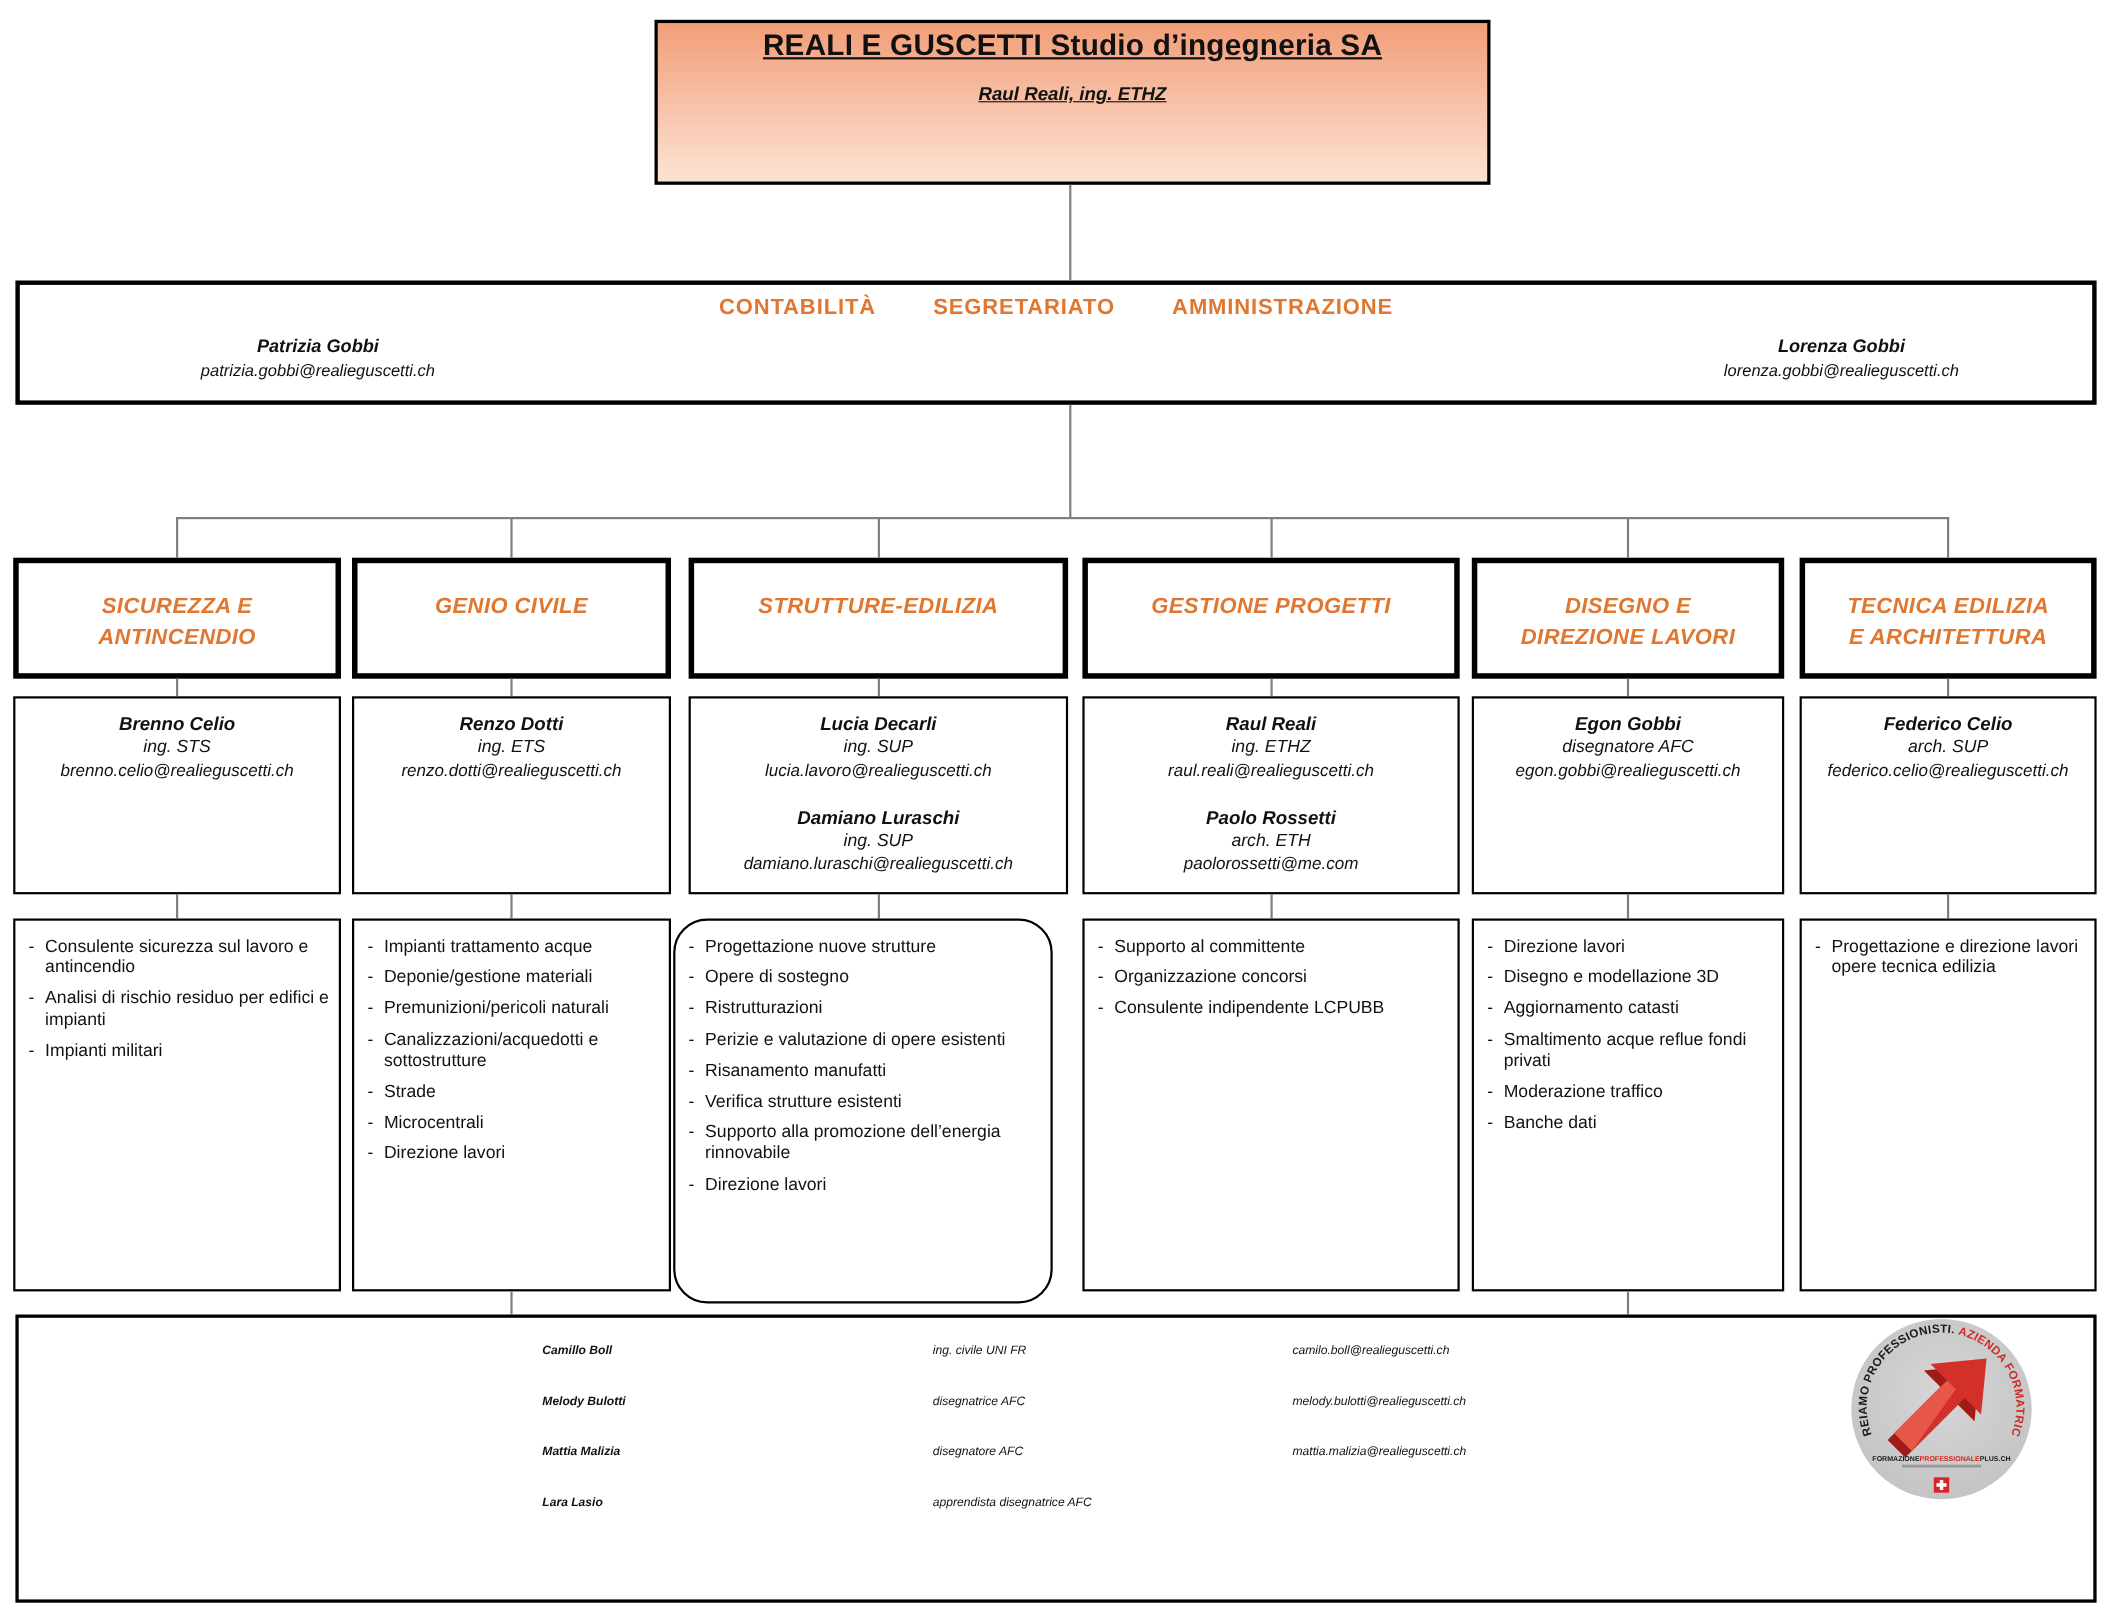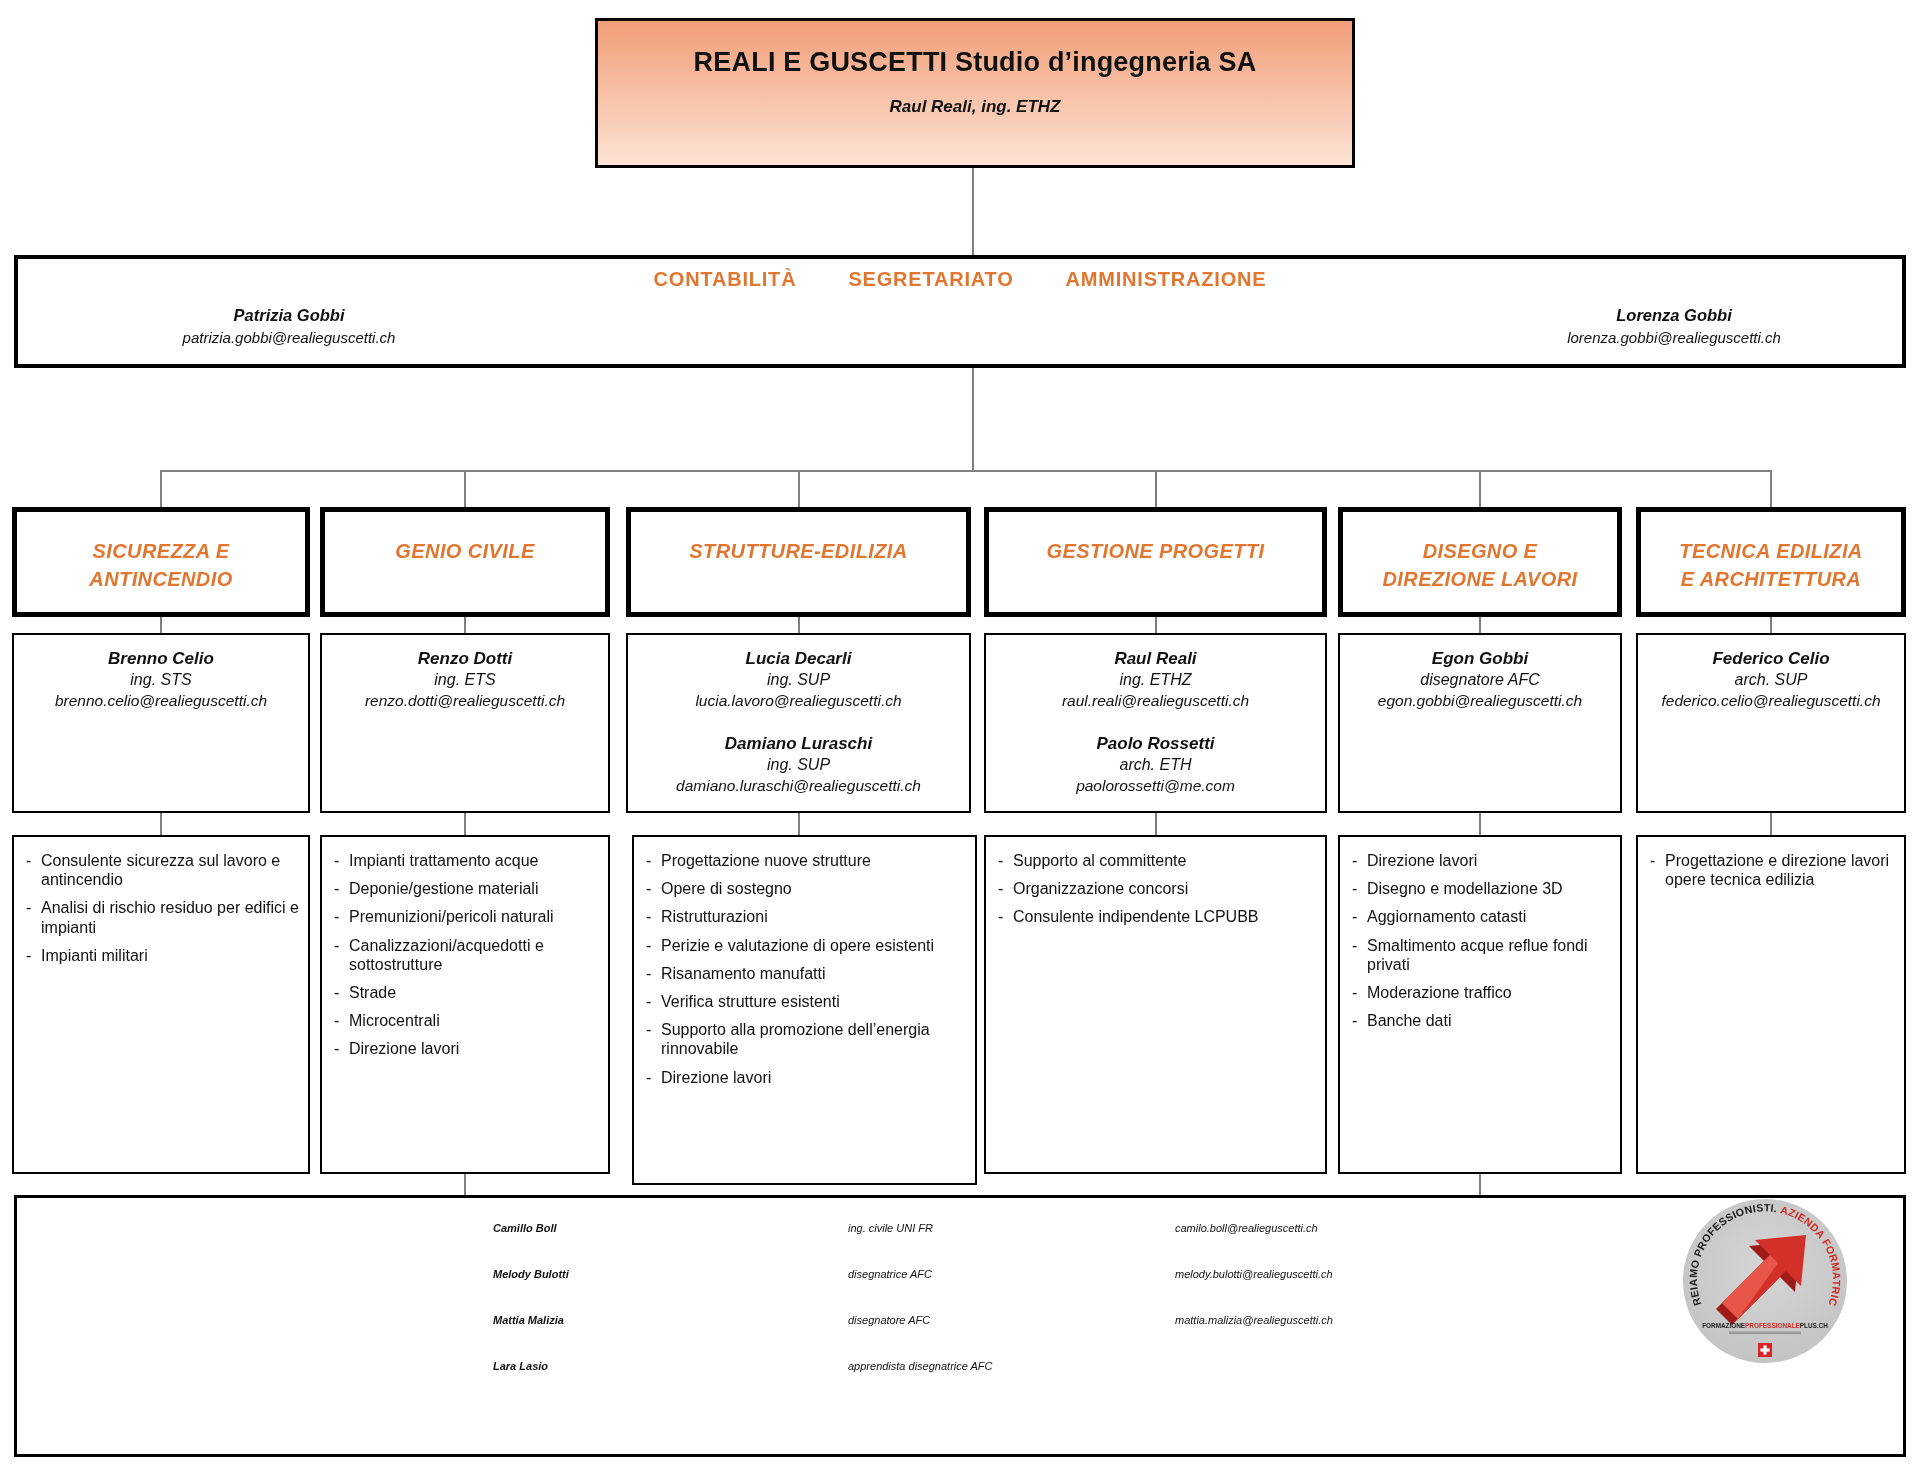--- a/index.html
+++ b/index.html
@@ -14,22 +14,23 @@
   html,body{background:#fff;}
   body{
     width:1920px;height:1468px;position:relative;overflow:hidden;
     font-family:"Liberation Sans","DejaVu Sans",sans-serif;color:#111;
   }
   #page{position:absolute;inset:0;}
   .box{position:absolute;background:#fff;border:2px solid #000;}
   .cline{position:absolute;background:var(--line);}
   
   .root-box{
-    border-width:3px;text-align:center;padding-top:26px;
+    border-width:3px;text-align:center;padding-top:5px;
     background:linear-gradient(to bottom,var(--grad-top),var(--grad-bottom));
+    text-decoration:underline;
   }
   .root-title{font-size:27px;font-weight:bold;letter-spacing:0.2px;}
   .root-person{font-size:17px;font-weight:bold;font-style:italic;margin-top:19px;}
   .root-emails{font-size:15px;font-style:italic;margin-top:13px;}
   
   .admin-box{border-width:4px;}
   .admin-headers{
     position:absolute;left:0;right:0;top:9px;display:flex;justify-content:center;gap:52px;
   }
   .admin-headers span{
@@ -169,21 +170,21 @@
           <div class="person-title">ing. SUP</div>
           <div class="person-email">lucia.lavoro@realieguscetti.ch</div>
         </div>
         <div class="person-entry">
           <div class="person-name">Damiano Luraschi</div>
           <div class="person-title">ing. SUP</div>
           <div class="person-email">damiano.luraschi@realieguscetti.ch</div>
         </div>
       </div>
       <div class="cline" style="left: 798px; top: 813px; width: 2px; height: 22px;"></div>
-      <div class="box tasks" style="left: 632px; top: 835px; width: 345px; height: 350px;">
+      <div class="box tasks" style="left: 612px; top: 835px; width: 345px; height: 350px; border-radius: 31px;">
         <div class="task-item">
           <span>Progettazione nuove strutture</span>
         </div>
         <div class="task-item">
           <span>Opere di sostegno</span>
         </div>
         <div class="task-item">
           <span>Ristrutturazioni</span>
         </div>
         <div class="task-item">

